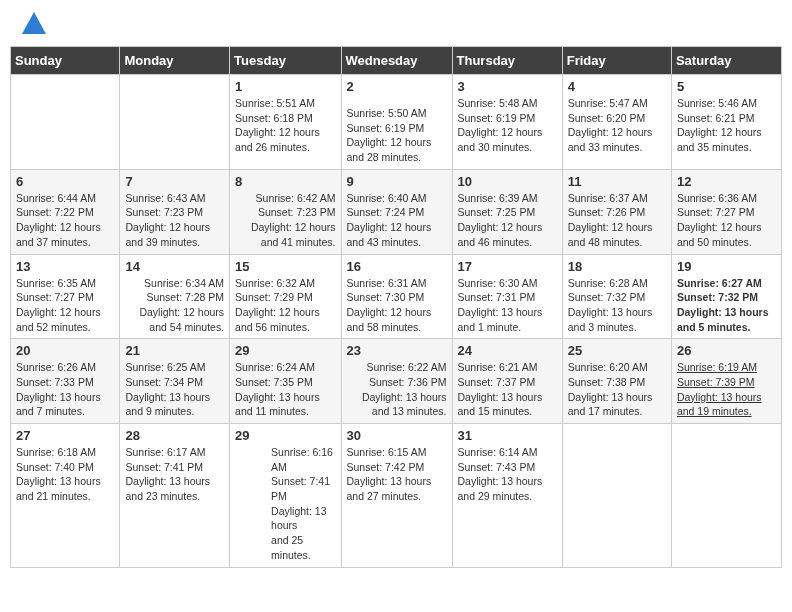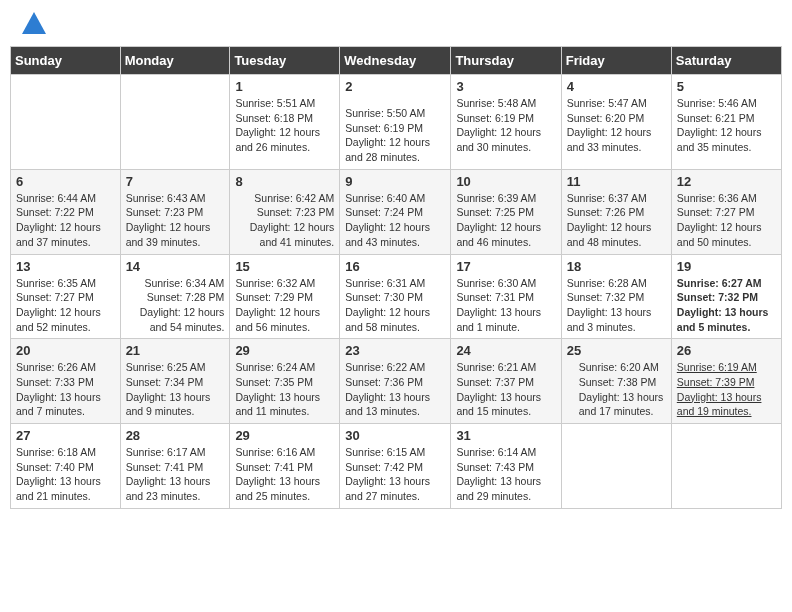--- a/index.html
+++ b/index.html
@@ -286,35 +286,35 @@
         </td>
         <td>
           <span class="day-number">29</span>
           <div class="day-info" style="white-space: pre-line;">Sunrise: 6:24 AM
 Sunset: 7:35 PM
 Daylight: 13 hours
 and 11 minutes.</div>
         </td>
         <td>
           <span class="day-number">23</span>
-          <div class="day-info" style="white-space: pre-line;">Sunrise: 6:22 AM
+          <div class="day-info" style="white-space: pre-line; text-align: right;">Sunrise: 6:22 AM
 Sunset: 7:36 PM
 Daylight: 13 hours
 and 13 minutes.</div>
         </td>
         <td>
           <span class="day-number">24</span>
           <div class="day-info" style="white-space: pre-line;">Sunrise: 6:21 AM
 Sunset: 7:37 PM
 Daylight: 13 hours
 and 15 minutes.</div>
         </td>
         <td>
           <span class="day-number">25</span>
-          <div class="day-info" style="white-space: pre-line; margin-left: 12px;">Sunrise: 6:20 AM
+          <div class="day-info" style="white-space: pre-line;">Sunrise: 6:20 AM
 Sunset: 7:38 PM
 Daylight: 13 hours
 and 17 minutes.</div>
         </td>
         <td>
           <span class="day-number">26</span>
           <div class="day-info" style="white-space: pre-line; text-decoration: underline;">Sunrise: 6:19 AM
 Sunset: 7:39 PM
 Daylight: 13 hours
 and 19 minutes.</div>
@@ -330,21 +330,21 @@
         </td>
         <td>
           <span class="day-number">28</span>
           <div class="day-info" style="white-space: pre-line;">Sunrise: 6:17 AM
 Sunset: 7:41 PM
 Daylight: 13 hours
 and 23 minutes.</div>
         </td>
         <td>
           <span class="day-number">29</span>
-          <div class="day-info" style="white-space: pre-line;">Sunrise: 6:16 AM
+          <div class="day-info" style="white-space: pre-line; margin-left: 36px;">Sunrise: 6:16 AM
 Sunset: 7:41 PM
 Daylight: 13 hours
 and 25 minutes.</div>
         </td>
         <td>
           <span class="day-number">30</span>
           <div class="day-info" style="white-space: pre-line;">Sunrise: 6:15 AM
 Sunset: 7:42 PM
 Daylight: 13 hours
 and 27 minutes.</div>

